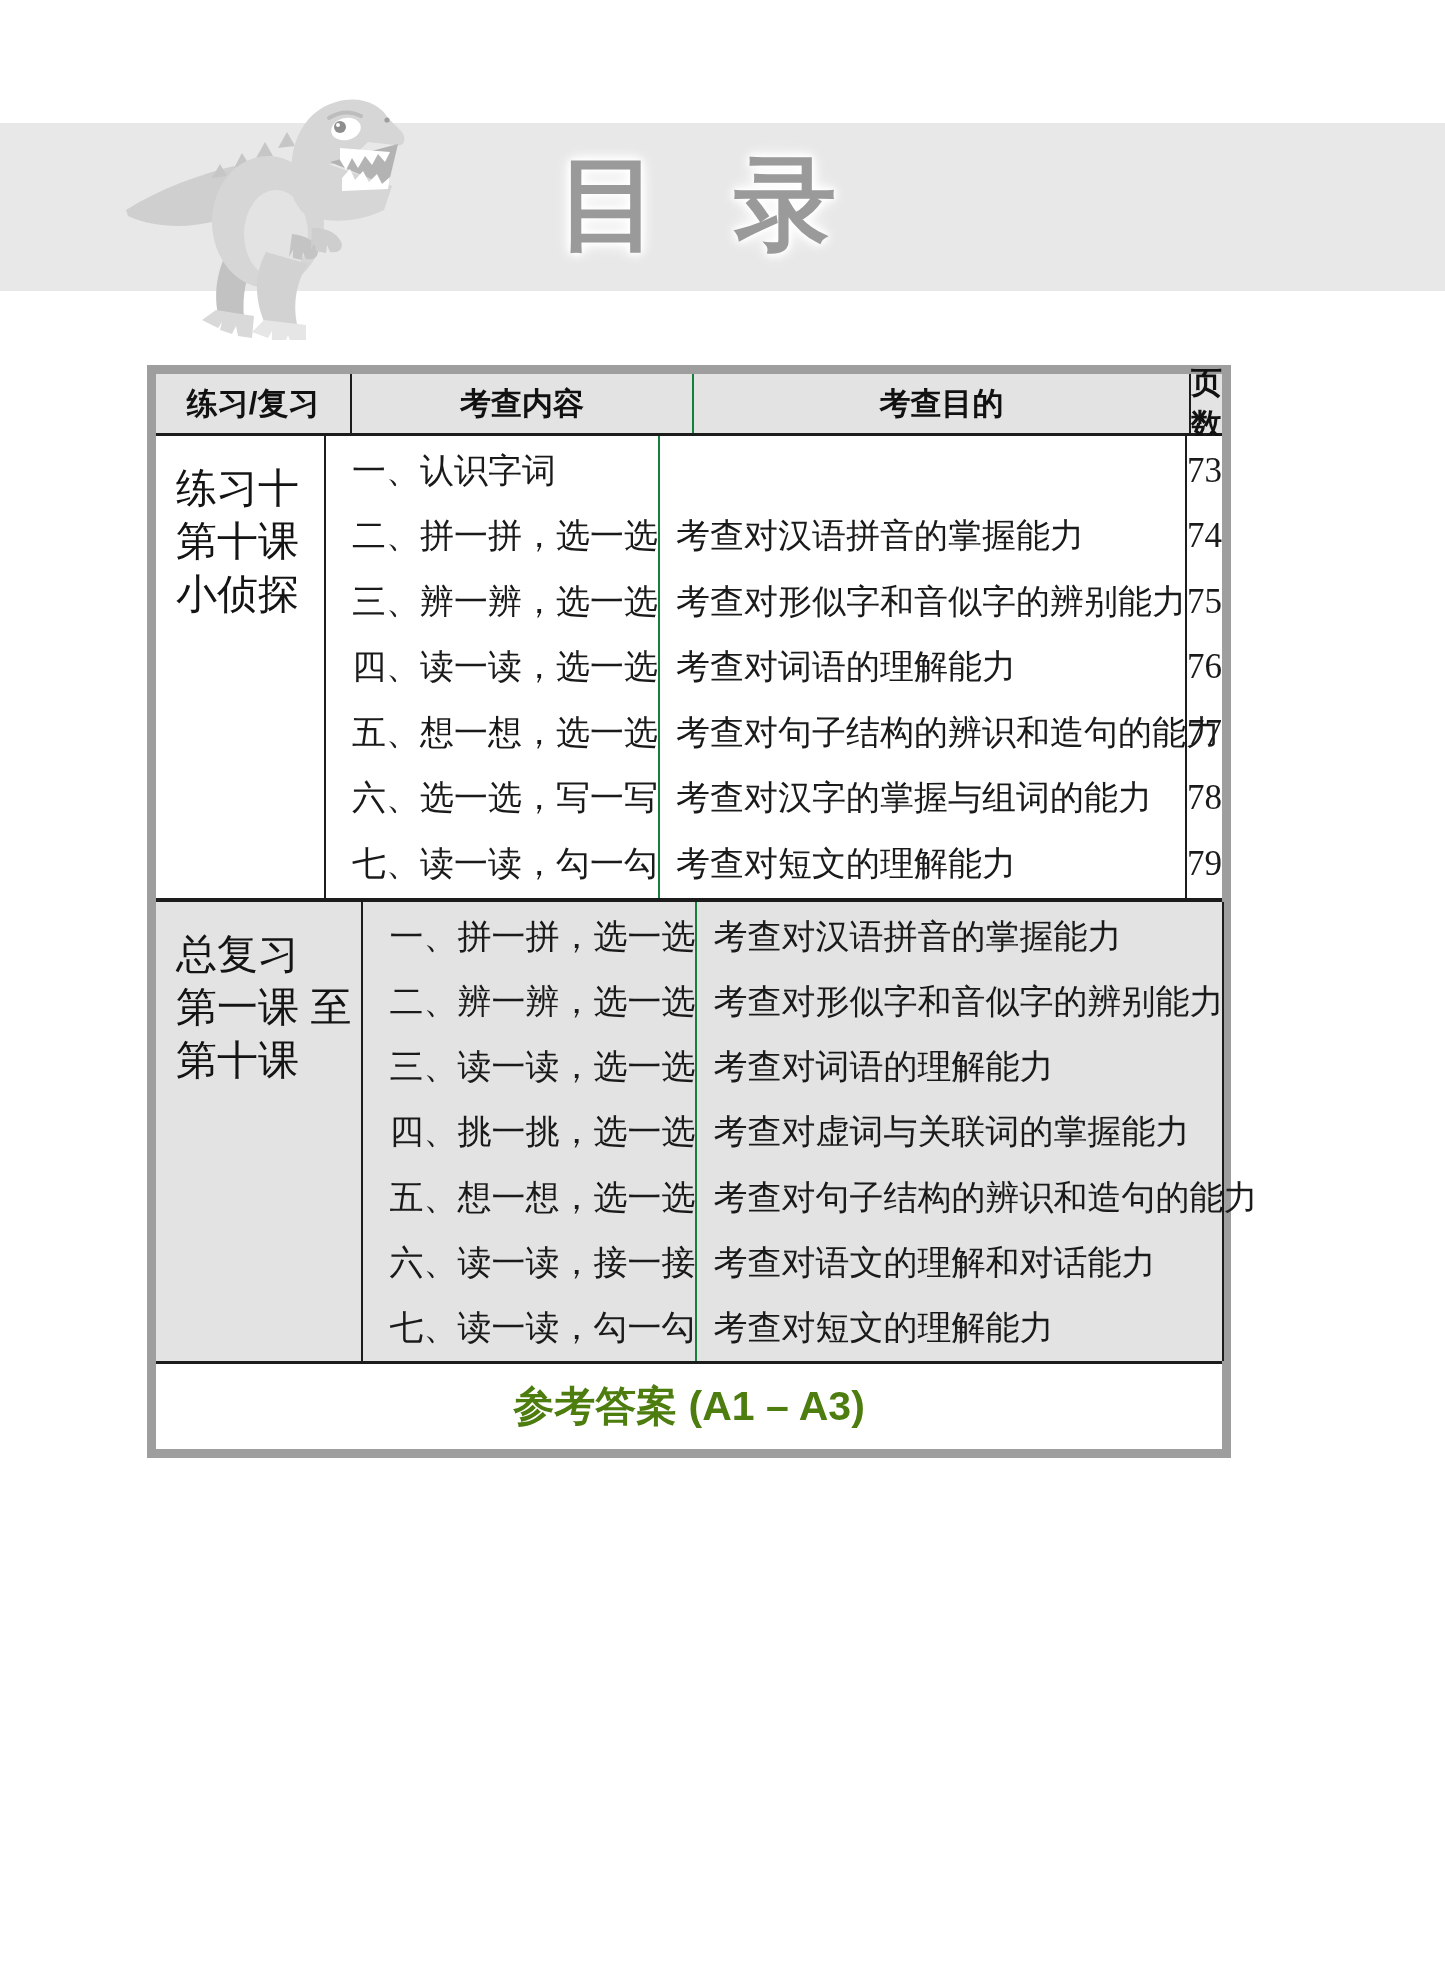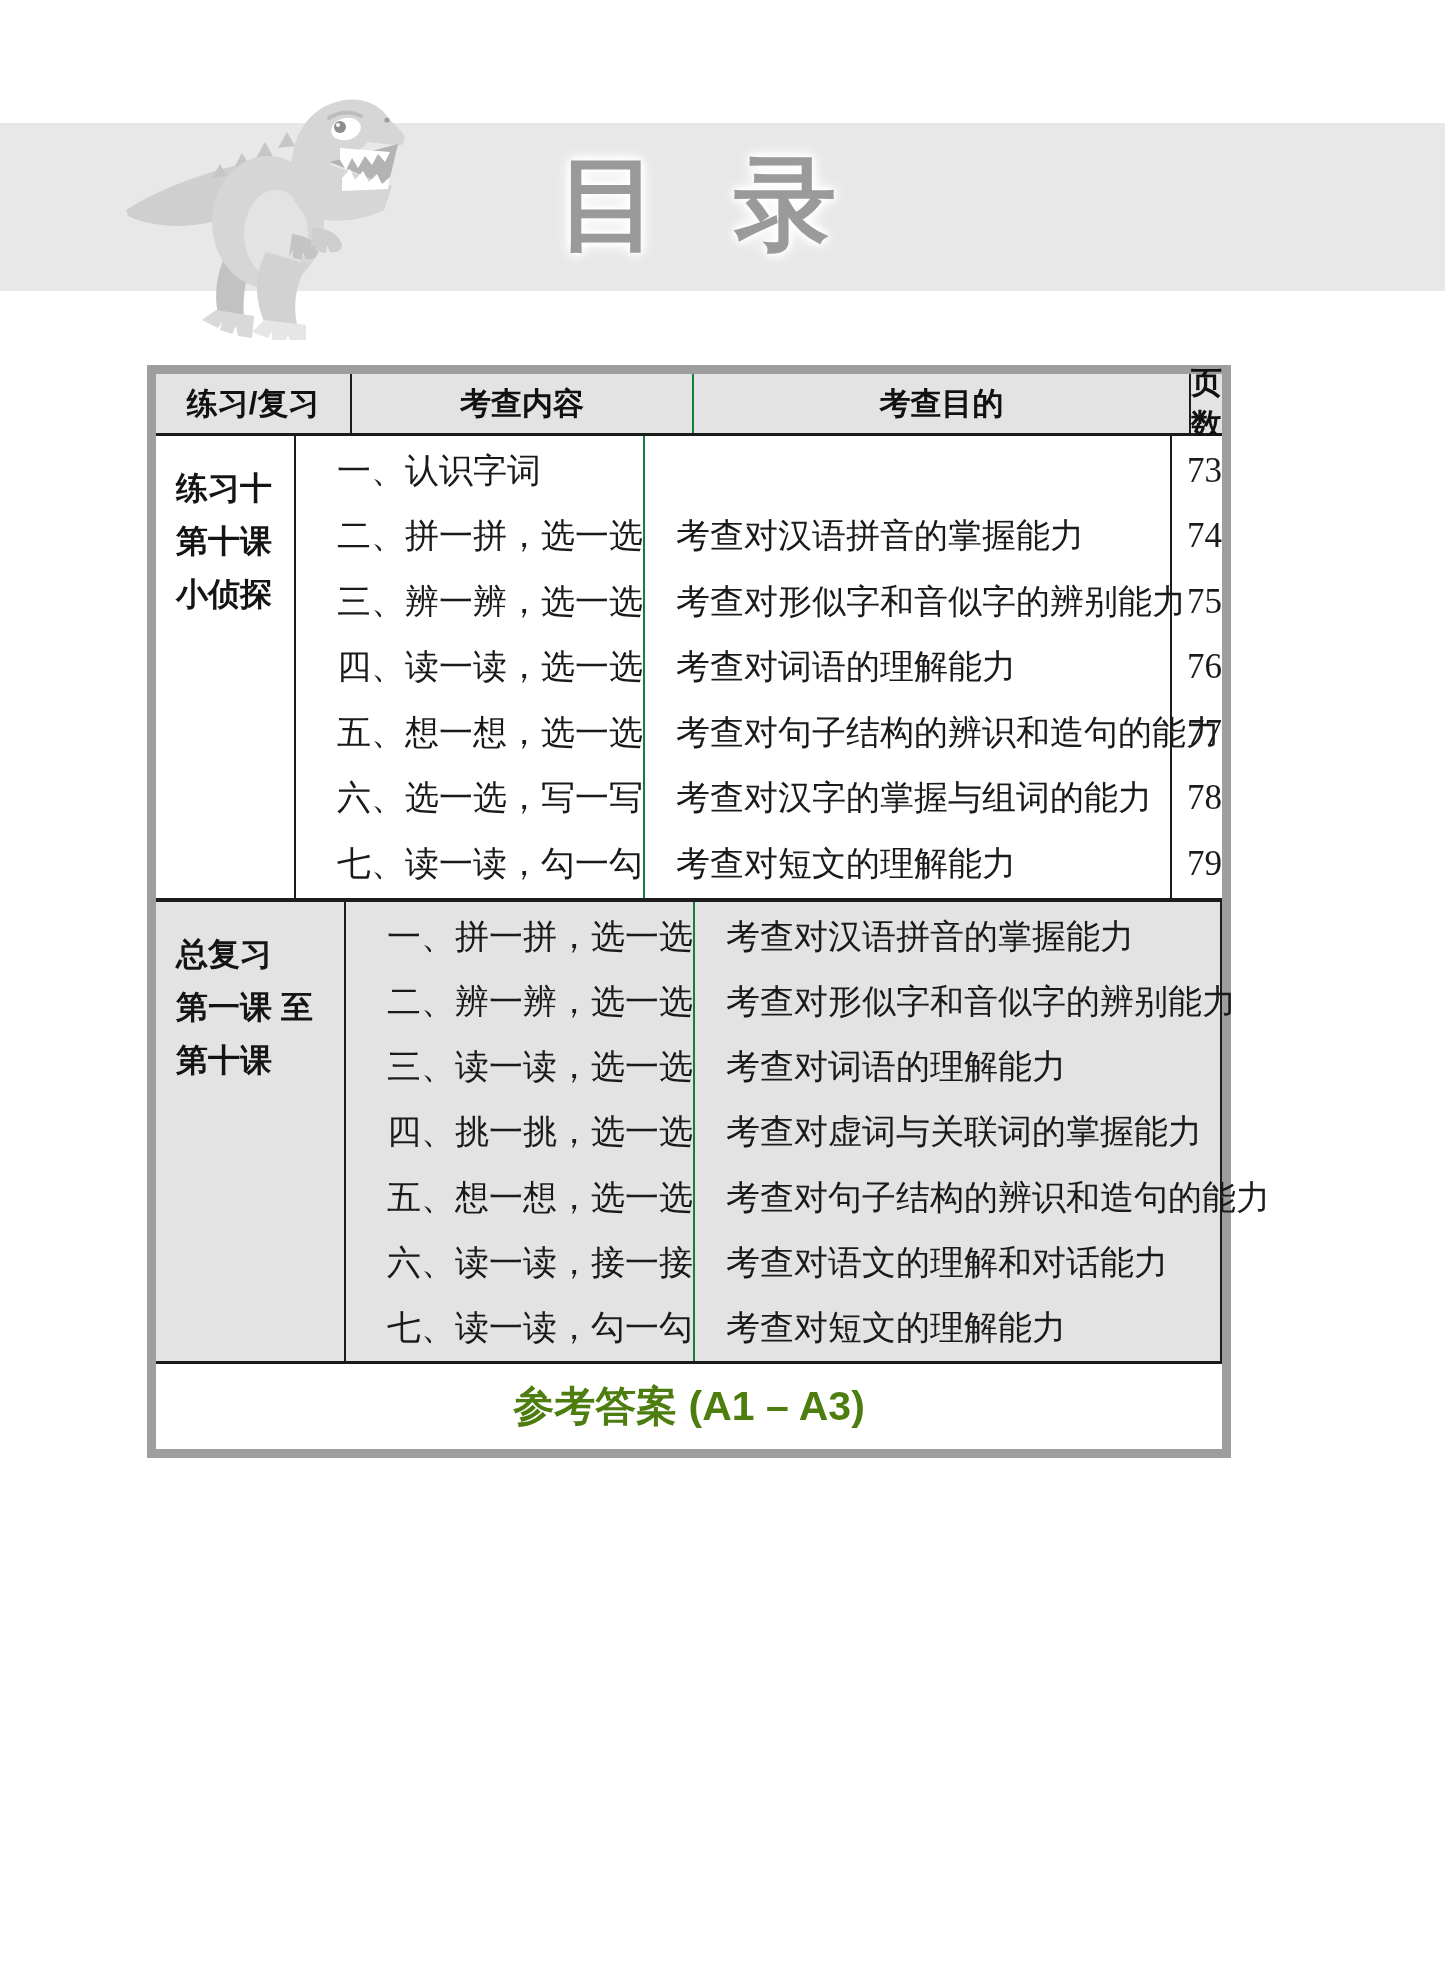--- a/index.html
+++ b/index.html
@@ -34,23 +34,23 @@
   }
   .col1{width:208px;border-right:2px solid #1c1c1c;}
   .col2{width:362px;border-right:2px solid #15803d;}
   .col3{width:527px;border-right:2px solid #1c1c1c;}
   .col4{flex:1;}
   .section{display:flex;flex-shrink:0;}
   .section.s1{height:462px;background:#ffffff;}
   .section.s2{height:459px;background:#e3e3e3;}
   .divider1{height:4px;background:#1c1c1c;flex-shrink:0;}
   .divider2{height:3px;background:#1c1c1c;flex-shrink:0;}
-  .cell{height:100%;padding-left:15px;}
+  .cell{height:100%;}
   .label-cell{padding:26px 10px 0 20px;}
-  .label-line{font-size:32px;font-weight:bold;line-height:53px;white-space:nowrap;}
+  .label-line{font-size:41px;font-weight:normal;line-height:53px;white-space:nowrap;}
   .rows{display:flex;flex-direction:column;padding-top:2px;}
   .row-line{
     height:65.5px;display:flex;align-items:center;white-space:nowrap;
     font-family:"Liberation Serif","DejaVu Serif",serif;font-size:34px;color:#1a1a1a;
   }
   .content-cell .row-line{padding-left:26px;}
   .purpose-cell .row-line{padding-left:16px;}
   .pages-cell .row-line{justify-content:center;font-size:35px;}
   .tfoot{
     flex:1;background:#ffffff;display:flex;align-items:center;justify-content:center;

